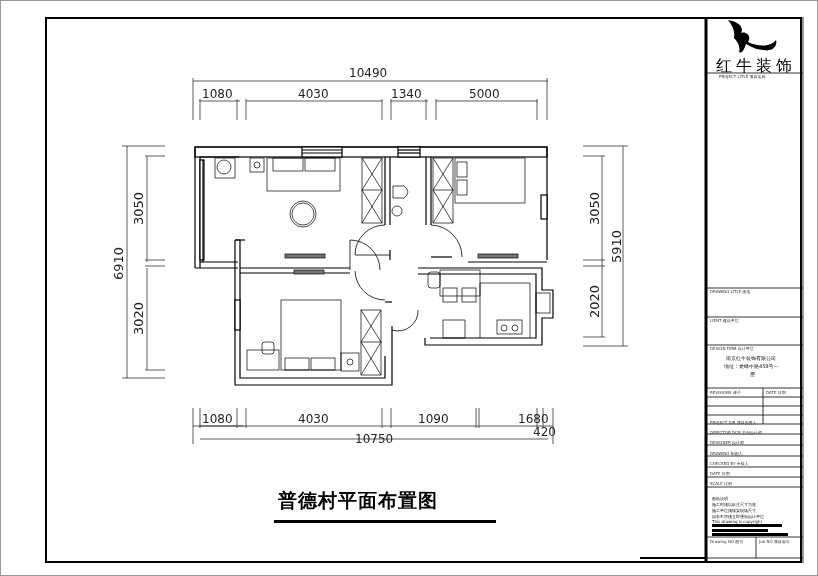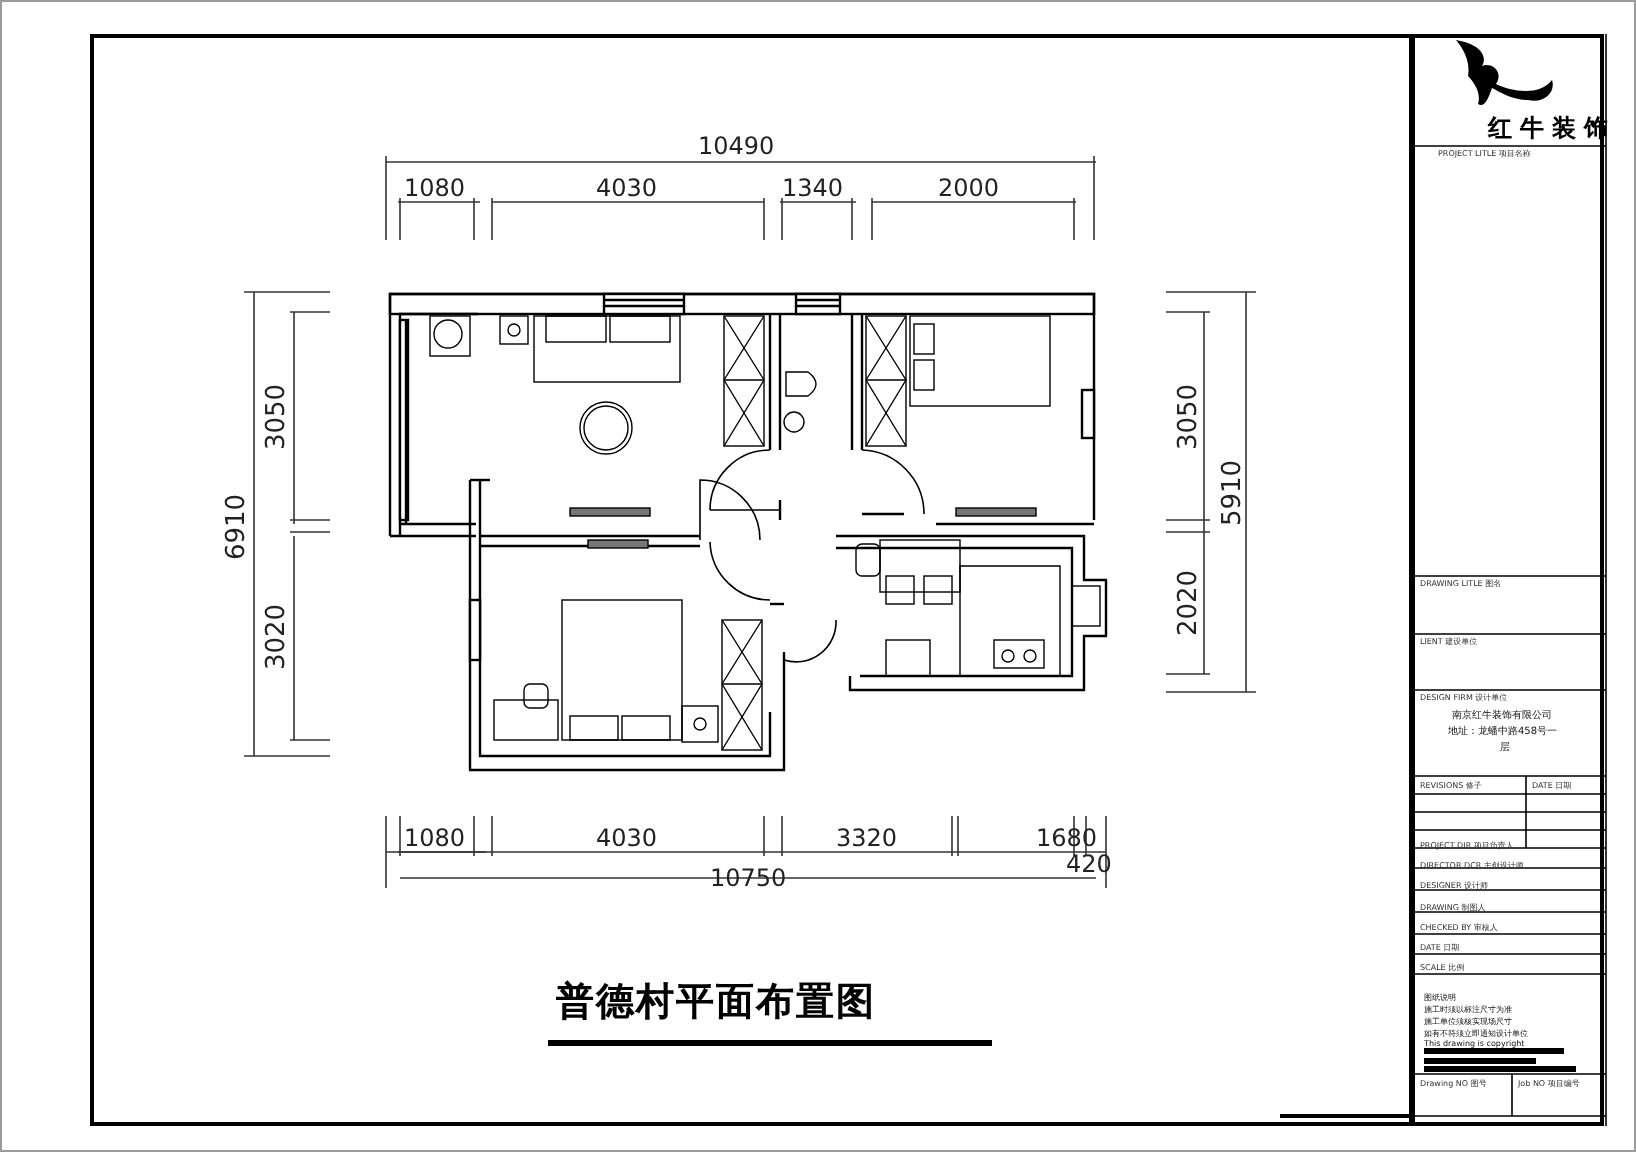--- a/index.html
+++ b/index.html
@@ -6,21 +6,21 @@
   body{width:818px;height:576px;position:relative;overflow:hidden;font-family:"DejaVu Sans",sans-serif;}
   .outer{position:absolute;left:0;top:0;width:816px;height:574px;border:1px solid #9a9a9a;}
   .frame{position:absolute;left:45px;top:17px;width:757px;height:546px;border:2px solid #000;box-sizing:border-box;}
   .plan-svg{position:absolute;left:0;top:0;}
   .dim{position:absolute;font-family:"DejaVu Sans",sans-serif;font-size:12px;color:#222;line-height:1;white-space:nowrap;text-align:center;}
   .dimv{position:absolute;font-family:"DejaVu Sans",sans-serif;font-size:13px;color:#222;line-height:1;white-space:nowrap;transform:rotate(-90deg);transform-origin:center center;}
   .title{position:absolute;left:278px;top:488px;font-size:19px;font-weight:bold;color:#000;letter-spacing:1px;font-family:"DejaVu Sans",sans-serif;}
   .title-rule{position:absolute;left:274px;top:520px;width:222px;height:3px;background:#000;}
   .tb-text{position:absolute;font-size:4px;color:#333;line-height:1;white-space:nowrap;font-family:"DejaVu Sans",sans-serif;}
   .tb-text-md{position:absolute;font-size:5px;color:#111;line-height:1.3;white-space:nowrap;font-family:"DejaVu Sans",sans-serif;}
-  .brand{position:absolute;left:744px;top:56px;font-size:12px;font-weight:bold;letter-spacing:4px;color:#000;font-family:"DejaVu Sans",sans-serif;}
+  .brand{position:absolute;left:716px;top:56px;font-size:16px;font-weight:normal;letter-spacing:4px;color:#000;font-family:"DejaVu Sans",sans-serif;}
   .copyline{position:absolute;left:712px;font-size:4px;color:#111;white-space:nowrap;font-family:"DejaVu Sans",sans-serif;}
   .bar{position:absolute;left:712px;height:3px;background:#000;}
 </style>
 </head>
 <body>
 
 <div class="outer"></div>
 <div class="frame"></div>
 
 <svg class="plan-svg" width="818" height="576" viewBox="0 0 818 576" xmlns="http://www.w3.org/2000/svg">
@@ -230,25 +230,25 @@
 
   <g fill="#000">
     <path d="M728,20 C740,22 744,28 741,33 C746,31 752,36 748,42 C756,46 770,48 776,40 C778,46 772,52 764,50 C756,50 750,46 746,44 C744,50 742,54 739,52 C741,46 736,40 734,38 C735,32 733,26 728,20 Z"></path>
   </g>
 </svg>
 
 <span class="dim" style="left:349px;top:67px;">10490</span>
 <span class="dim" style="left:202px;top:88px;">1080</span>
 <span class="dim" style="left:298px;top:88px;">4030</span>
 <span class="dim" style="left:391px;top:88px;">1340</span>
-<span class="dim" style="left:469px;top:88px;">2000</span>
+<span class="dim" style="left:469px;top:88px;">5000</span>
 
 <span class="dim" style="left:202px;top:413px;">1080</span>
 <span class="dim" style="left:298px;top:413px;">4030</span>
-<span class="dim" style="left:418px;top:413px;">3320</span>
+<span class="dim" style="left:418px;top:413px;">1090</span>
 <span class="dim" style="left:518px;top:413px;">1680</span>
 <span class="dim" style="left:355px;top:433px;">10750</span>
 <span class="dim" style="left:533px;top:426px;">420</span>
 
 <span class="dimv" style="left:102px;top:257px;">6910</span>
 <span class="dimv" style="left:122px;top:202px;">3050</span>
 <span class="dimv" style="left:122px;top:312px;">3020</span>
 
 <span class="dimv" style="left:600px;top:240px;">5910</span>
 <span class="dimv" style="left:578px;top:202px;">3050</span>

